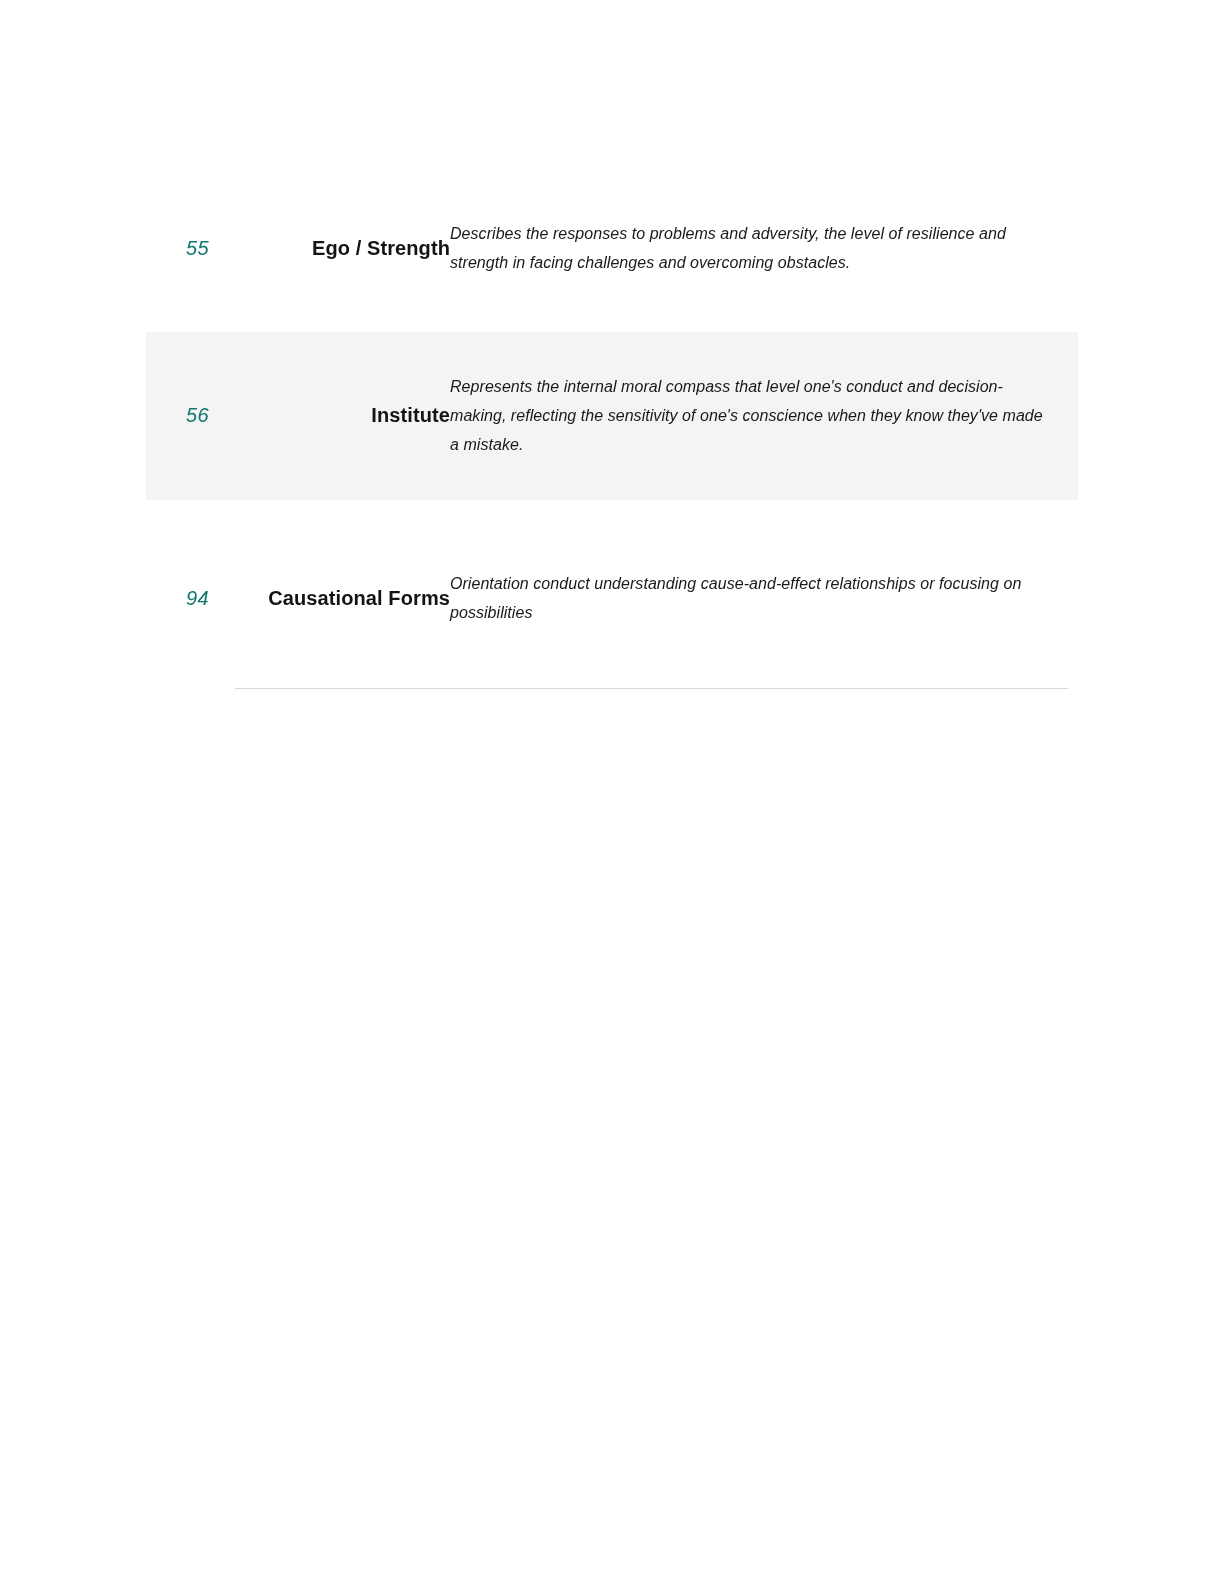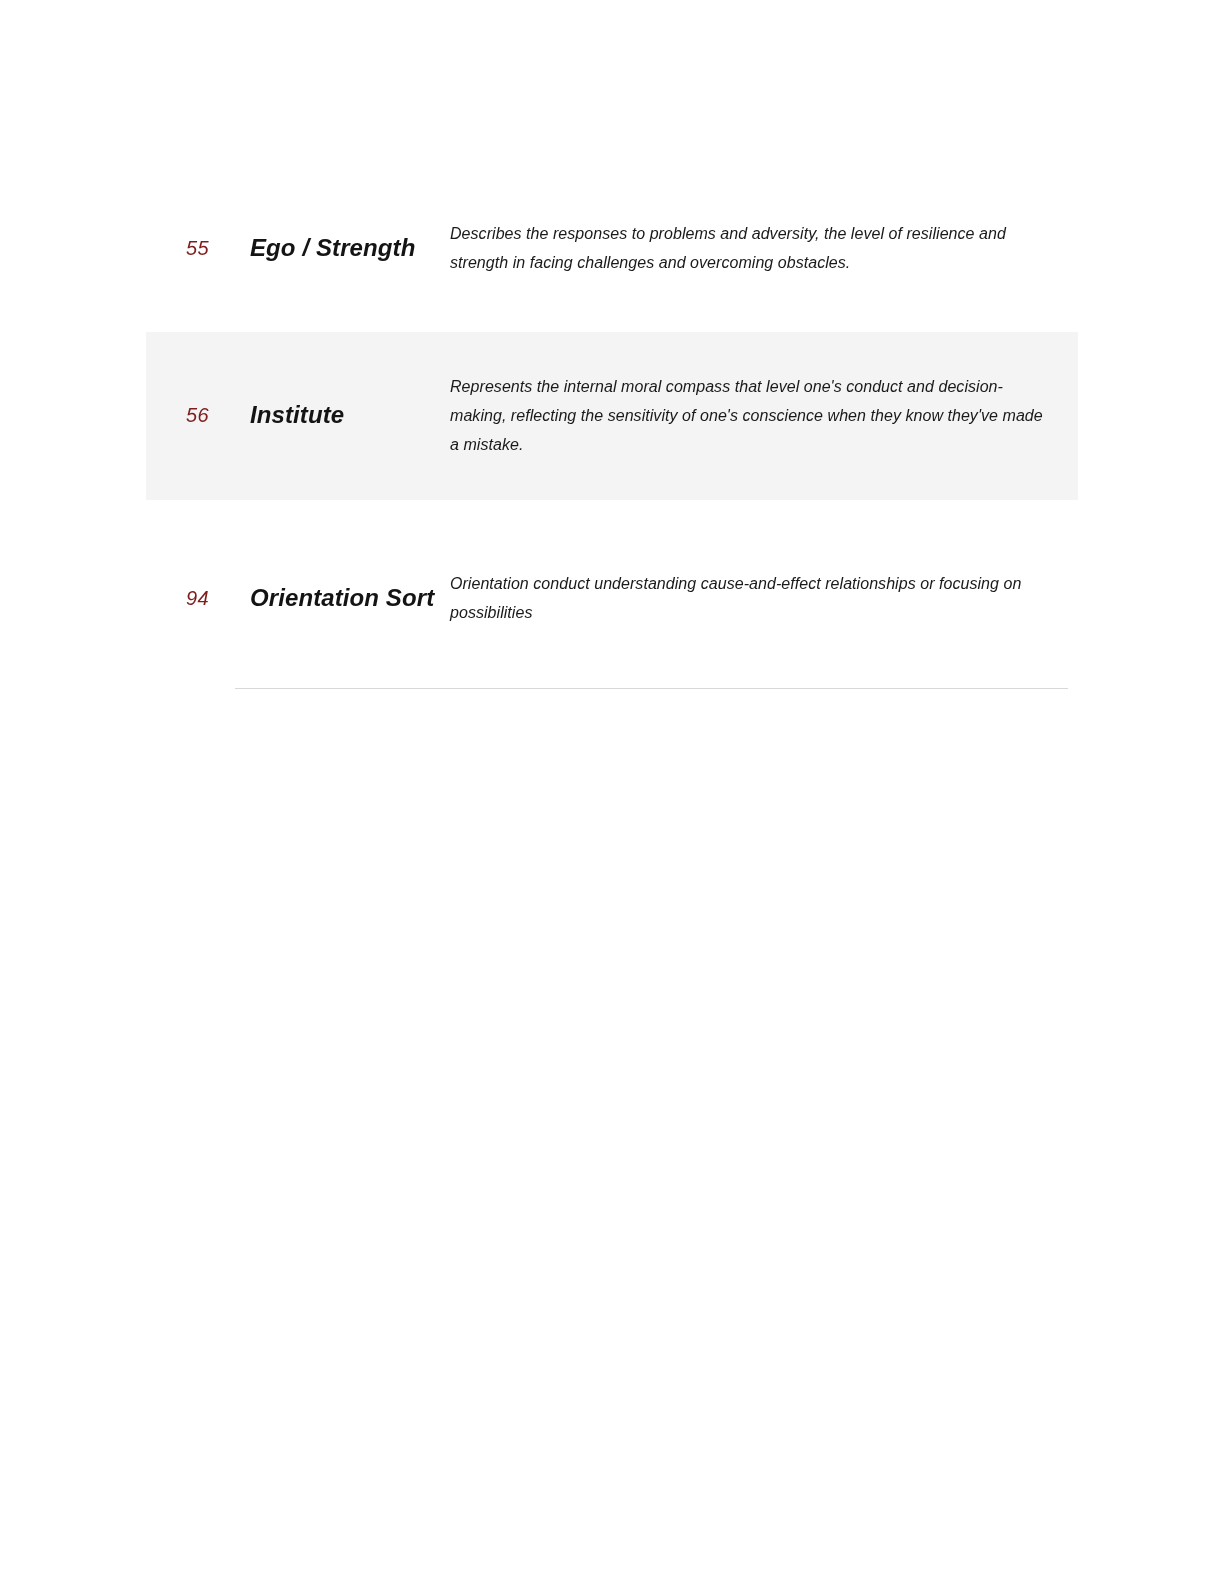--- a/index.html
+++ b/index.html
@@ -46,36 +46,36 @@
   .row-56 { min-height: 168px; padding: 38px 0 40px 0; margin-top: 32px; }
   .row-57 { min-height: 96px; padding: 20px 0 16px 0; margin-top: 48px; }
 
   .col-num {
     width: 104px;
     flex: 0 0 104px;
     padding-left: 40px;
     box-sizing: border-box;
     font-style: italic;
     font-size: 20px;
-    color: #7f1d1d;
+    color: #0f766e;
     letter-spacing: 0.3px;
     line-height: 1.2;
   }
 
   .col-term {
     width: 200px;
     flex: 0 0 200px;
     padding-left: 0px;
     box-sizing: border-box;
     font-weight: bold;
-    font-style: italic;
-    font-size: 24px;
+    font-size: 20px;
     line-height: 28px;
     color: #141414;
     letter-spacing: 0.1px;
+    text-align: right;
   }
 
   .col-desc {
     flex: 1 1 auto;
     padding-right: 30px;
     box-sizing: border-box;
     font-style: italic;
     font-size: 16px;
     line-height: 29px;
     color: #1a1a1a;
@@ -123,21 +123,21 @@
     </div>
 
     <div class="glossary-row row-56 shaded">
       <div class="col-num">56</div>
       <div class="col-term">Institute</div>
       <div class="col-desc">Represents the internal moral compass that level one's conduct and decision-making, reflecting the sensitivity of one's conscience when they know they've made a mistake.</div>
     </div>
 
     <div class="glossary-row row-57">
       <div class="col-num">94</div>
-      <div class="col-term">Orientation Sort</div>
+      <div class="col-term">Causational Forms</div>
       <div class="col-desc">Orientation conduct understanding cause-and-effect relationships or focusing on possibilities</div>
     </div>
 
   </div>
 
   <div class="table-divider"></div>
 
 
 </div>
 

